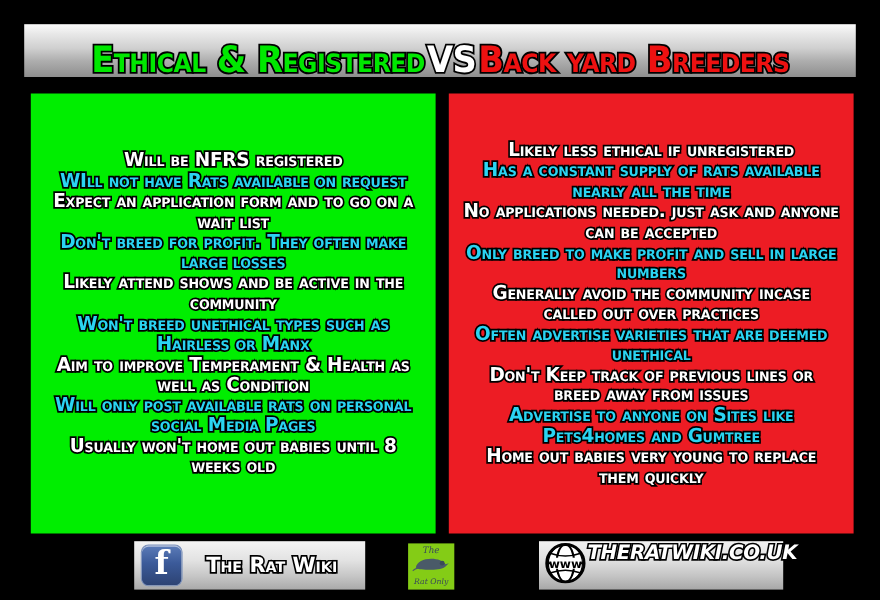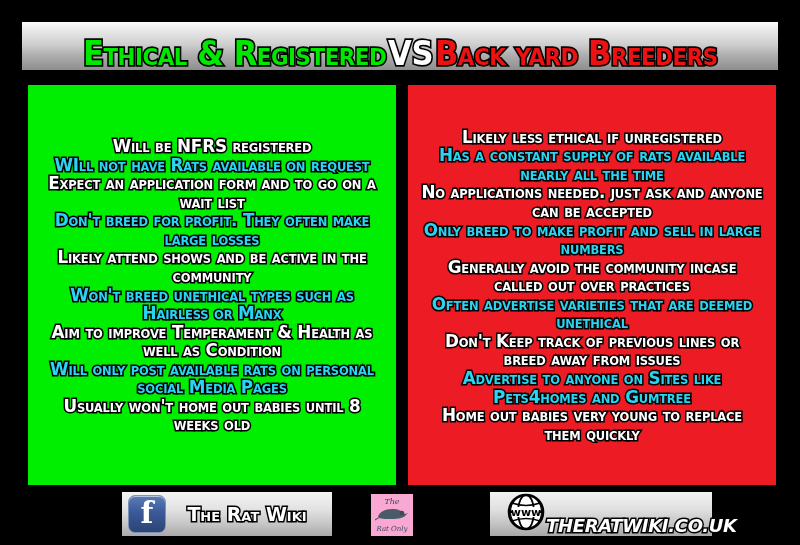--- a/index.html
+++ b/index.html
@@ -148,21 +148,21 @@
     letter-spacing: 0px;
     padding-right: 4px;
   }
 
   .center-logo {
     position: absolute;
     left: 371px;
     top: 2px;
     width: 42px;
     height: 42px;
-    background: #f9a8d4;
+    background: #84cc16;
     display: flex;
     flex-direction: column;
     align-items: center;
     justify-content: center;
     overflow: hidden;
   }
   .center-logo .lg-top {
     font-family: "DejaVu Serif", serif;
     font-style: italic;
     font-size: 8px;
@@ -180,22 +180,22 @@
 
   .www-badge {
     position: absolute;
     left: 490px;
     top: 0px;
     width: 222px;
     height: 44px;
     background: linear-gradient(to bottom,
         #f2f2f2 0%, #e0e0e0 40%, #c4c4c4 72%, #a7a7a7 100%);
     display: flex;
-    align-items: flex-end;
-    padding-left: 16px;
+    align-items: flex-start;
+    padding-left: 4px;
     box-sizing: border-box;
   }
   .globe-icon { flex: 0 0 auto; }
   .www-label {
     flex: 1 1 auto;
     text-align: center;
     font-family: "DejaVu Sans", sans-serif;
     font-weight: bold;
     font-size: 18px;
     color: #ffffff;

